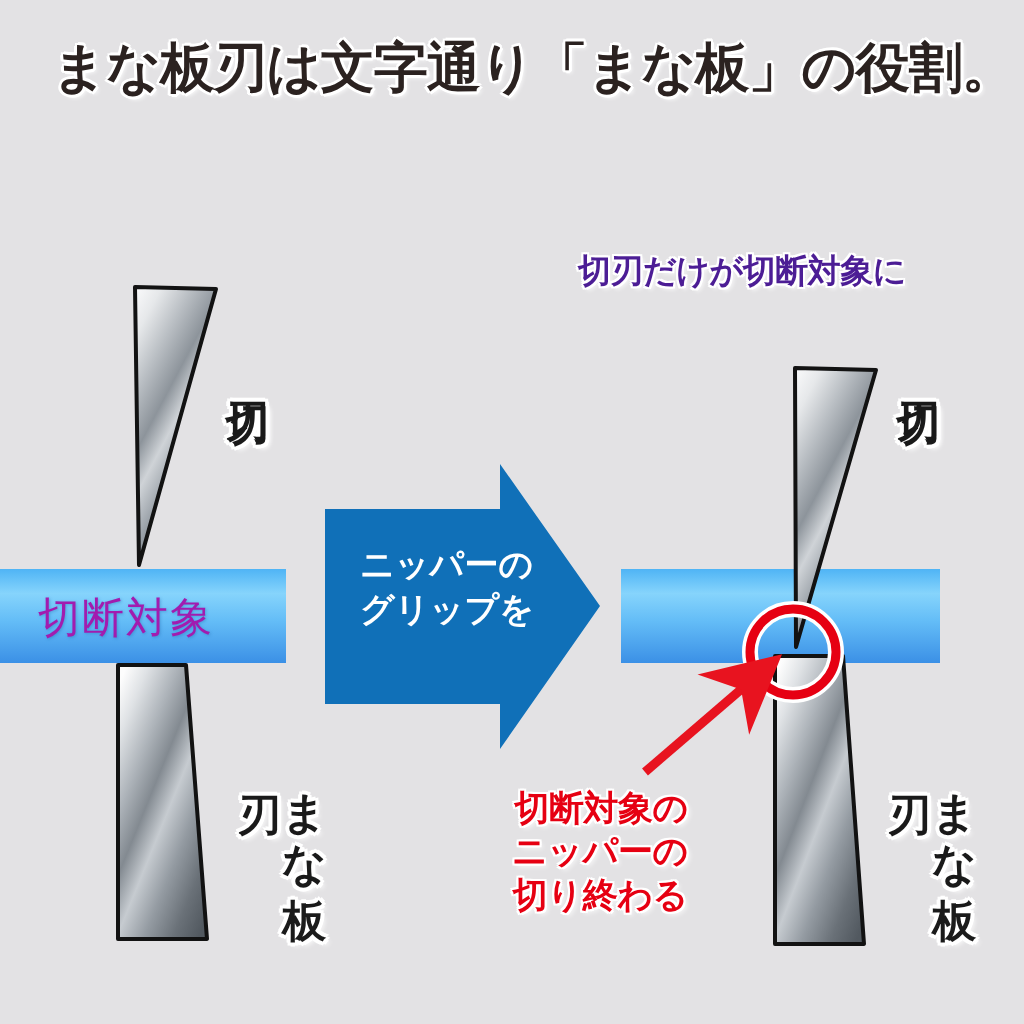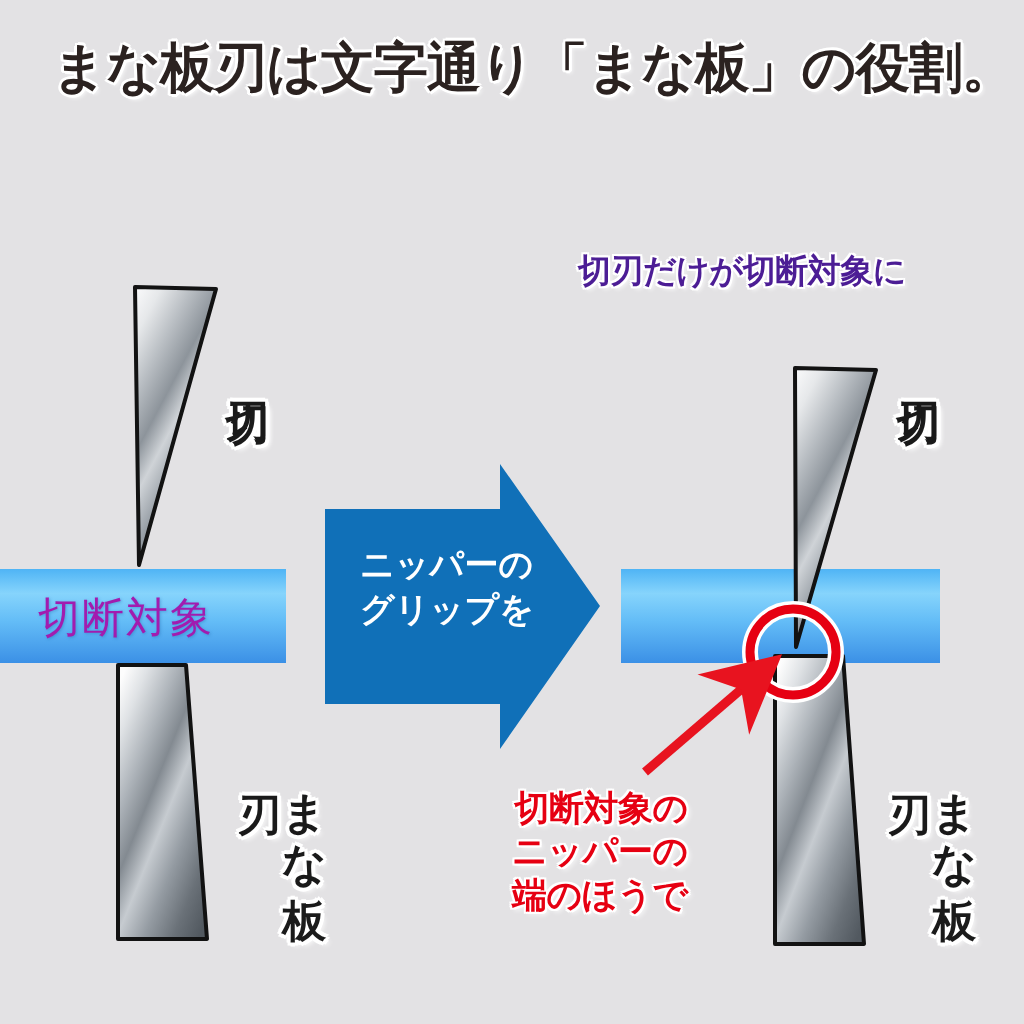--- a/index.html
+++ b/index.html
@@ -197,15 +197,15 @@
   <div class="arrow-text"><span>ニッパーの</span><br><span>グリップを</span><br></div>
 
   <div class="bar-label">切断対象</div>
 
   <div class="blade-label" style="left:225px; top:362px;">切刃</div>
   <div class="blade-label" style="left:237px; top:757px;">まな板刃</div>
 
   <div class="blade-label" style="left:896px; top:362px;">切刃</div>
   <div class="blade-label" style="left:887px; top:757px;">まな板刃</div>
 
-  <div class="red-callout"><span>切断対象の</span><br><span>ニッパーの</span><br><span>端のほうで</span></div>
+  <div class="red-callout"><span>切断対象の</span><br><span>ニッパーの</span><br><span>切り終わる</span></div>
 
 </div>
 
 </body></html>

